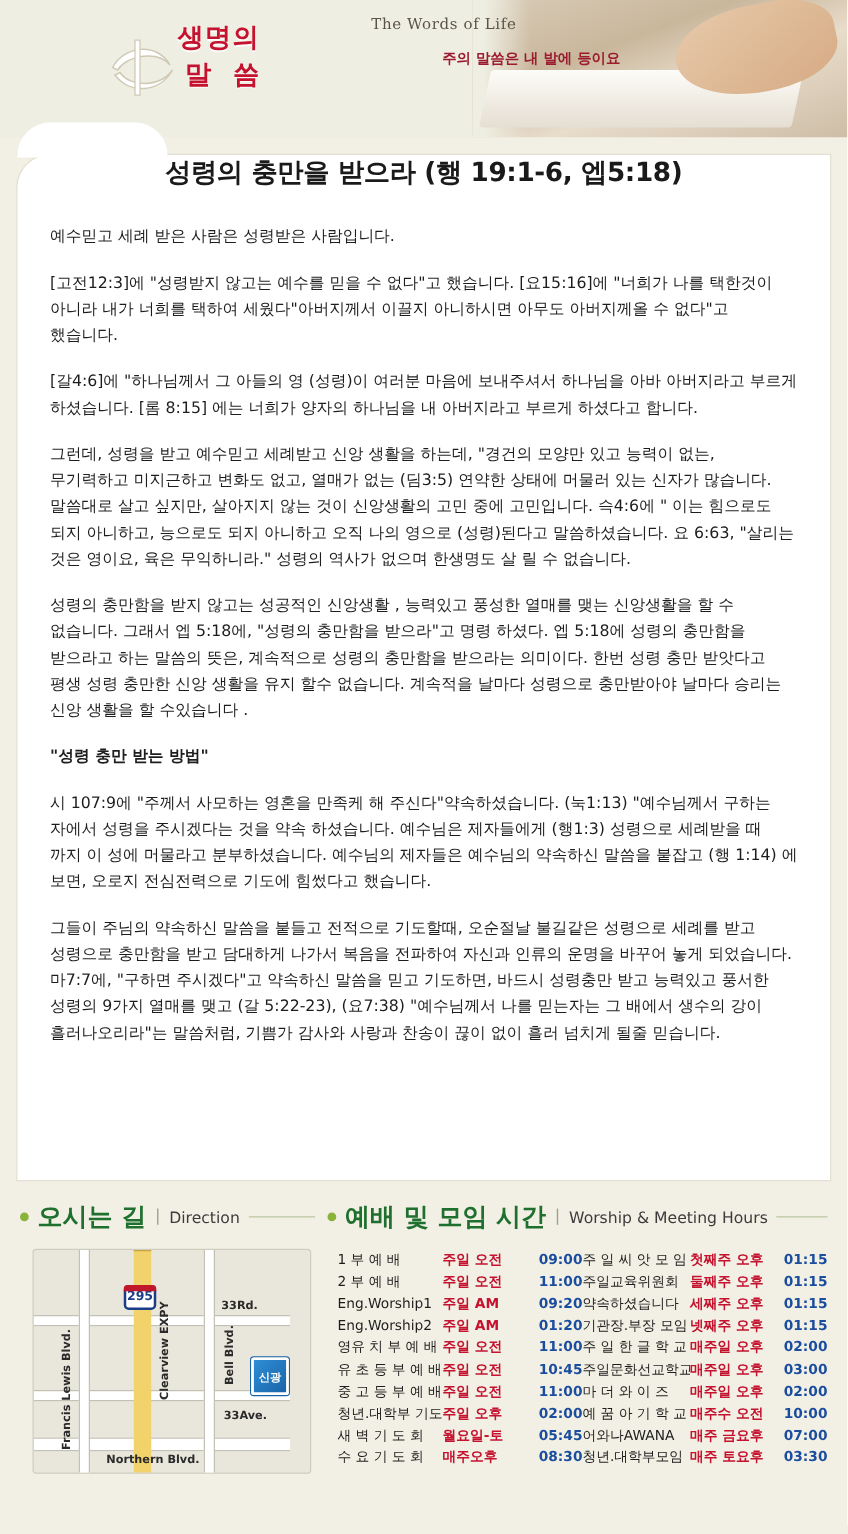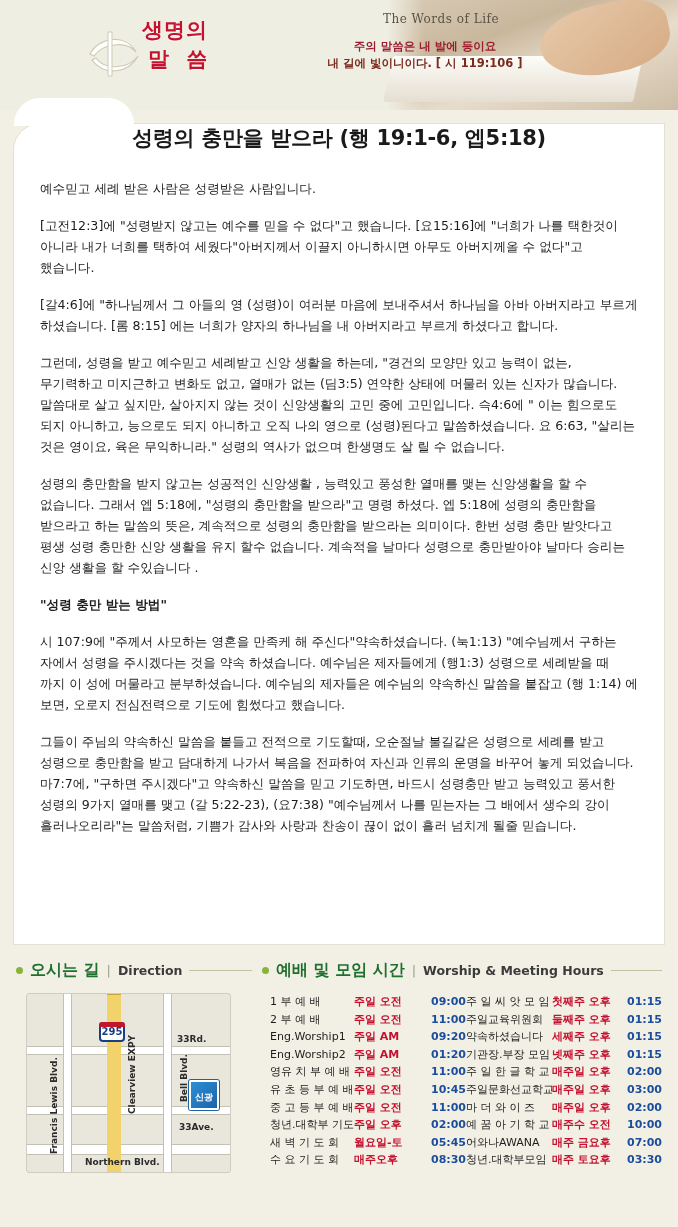--- a/index.html
+++ b/index.html
@@ -71,23 +71,22 @@
     font-weight: bold;
     font-size: 21px;
     line-height: 29px;
     letter-spacing: 1px;
     text-shadow: 0 1px 0 rgba(255,255,255,.8);
   }
   .logo-text .l2 { padding-left: 6px; letter-spacing: 5px; }
 
   .words-of-life {
     position: absolute;
-    left: 316px; top: 12px;
+    left: 297px; top: 12px;
     width: 250px;
-    text-align: center;
     font-family: "DejaVu Serif", "Liberation Serif", serif;
     font-size: 12px;
     color: #5a5346;
     letter-spacing: .5px;
   }
   .verse-box {
     position: absolute;
     left: 300px; top: 38px;
     width: 250px;
     text-align: center;
@@ -157,40 +156,40 @@
     gap: 7px;
     margin-bottom: 12px;
   }
   .sec-dot {
     width: 7px; height: 7px;
     border-radius: 50%;
     background: #8ab33a;
     flex: none;
   }
   .sec-title {
-    font-size: 16px;
+    font-size: 20px;
     font-weight: bold;
     color: #1f6f2f;
   }
   .sec-sub {
     font-size: 12.5px;
     color: #3b3b3b;
-    font-weight: bold;
+    font-weight: normal;
   }
   .sec-bar {
     flex: 1;
     height: 1px;
     background: #b9c6a0;
   }
   .sep { color: #9aa08f; font-size: 13px; }
 
   
   .map {
     position: relative;
-    width: 205px; height: 180px;
+    width: 223px; height: 180px;
     margin-left: 10px;
     background: #e9e7dc;
     border: 1px solid #cfcdc0;
     border-radius: 3px;
     overflow: hidden;
   }
   .road {
     position: absolute;
     background: #ffffff;
     border-top: 1px solid #c3c1b4;
@@ -235,20 +234,21 @@
     width: 30px; height: 30px;
     background: linear-gradient(135deg, #2e8fd6, #1a63a8);
     border: 2px solid #fff;
     box-shadow: 0 0 0 1px #1a63a8;
     color: #fff;
     font-size: 9px;
     font-weight: bold;
     text-align: center;
     line-height: 30px;
     border-radius: 2px;
+    margin-left: 12px;
   }
 
   
   .sched {
     display: flex;
     padding-left: 8px;
   }
   .sched-col { flex: 1; }
   .srow {
     display: flex;
@@ -283,21 +283,20 @@
       </svg>
       <div class="logo-text">
         <div class="l1">생명의</div>
         <div class="l2">말 씀</div>
       </div>
     </div>
 
     <div class="words-of-life">The Words of Life</div>
     <div class="verse-box">
       <div>주의 말씀은 내 발에 등이요</div>
-      <div class="ref">내 길에 빛이니이다. [ 시 119:106 ]</div>
     </div>
   </div>
 
   <div class="white-panel">
     <div class="panel-notch"></div>
 
     <h1 class="doc-title">성령의 충만을 받으라 (행 19:1-6, 엡5:18)</h1>
 
     <p class="para tight">예수믿고 세례 받은 사람은 성령받은 사람입니다.</p>
     <p class="para tight">[고전12:3]에 "성령받지 않고는 예수를 믿을 수 없다"고 했습니다. [요15:16]에 "너희가 나를 택한것이 아니라 내가 너희를 택하여 세웠다"아버지께서 이끌지 아니하시면 아무도 아버지께올 수 없다"고 했습니다.</p>

